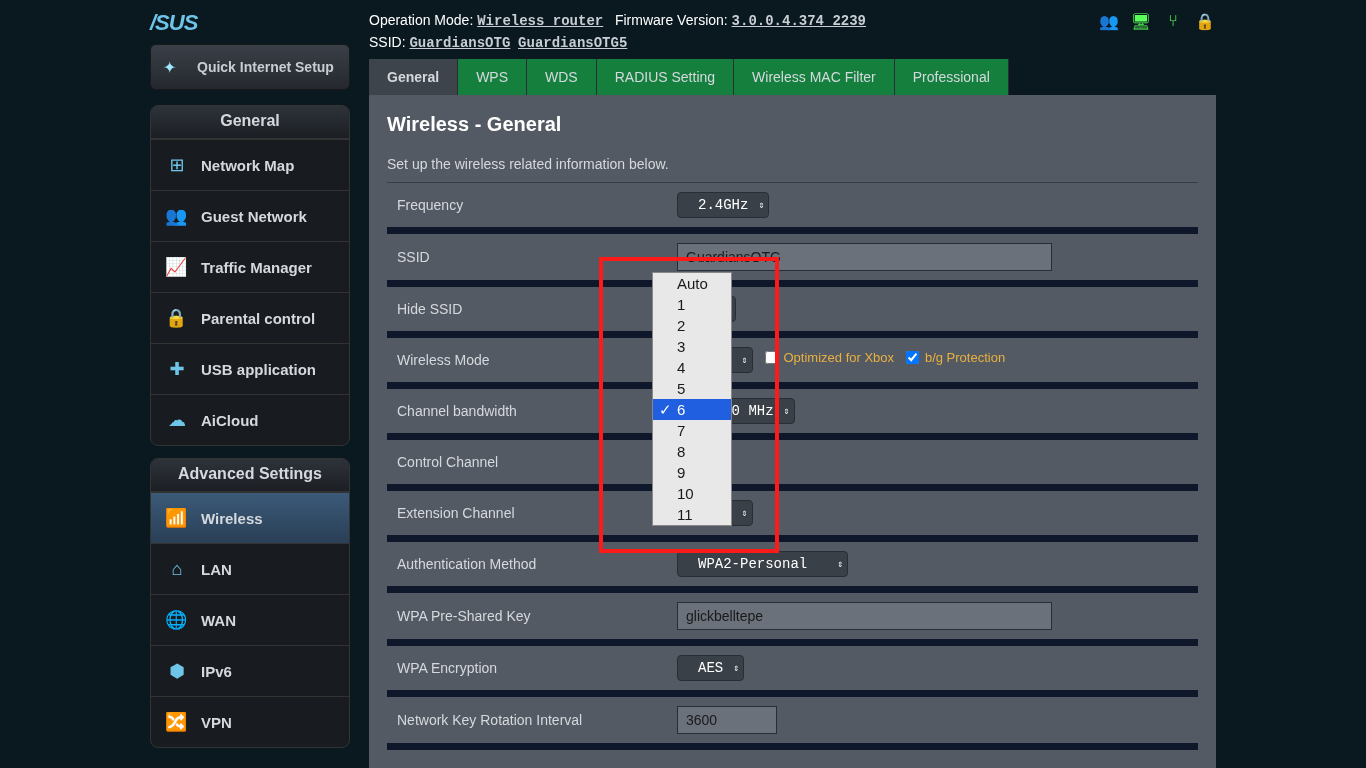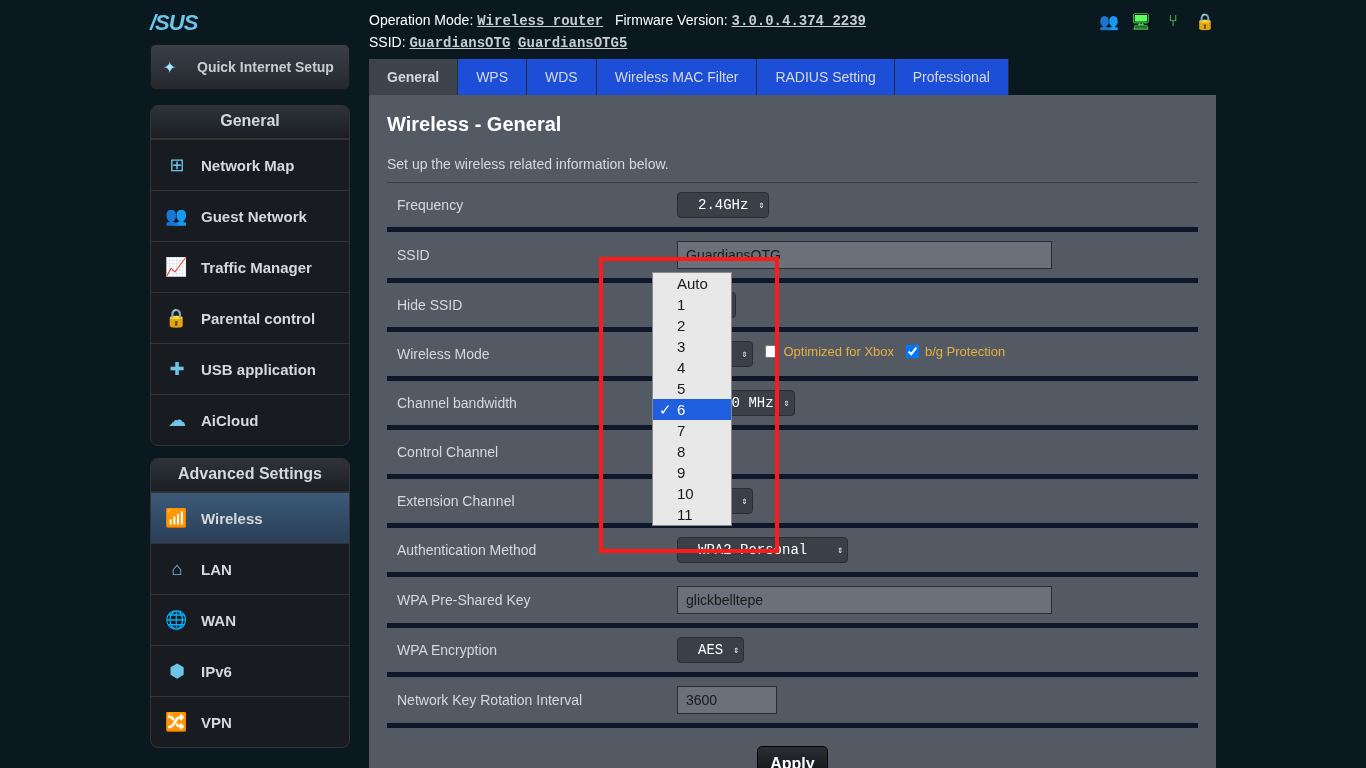--- a/index.html
+++ b/index.html
@@ -16,27 +16,27 @@
 .menu-item.active::after { content: ''; position: absolute; right: -10px; top: 50%; transform: translateY(-50%); border-left: 10px solid #2a3f56; border-top: 10px solid transparent; border-bottom: 10px solid transparent; }
 .menu-icon { width: 24px; height: 24px; color: #6ec5e8; display: flex; align-items: center; justify-content: center; font-size: 18px; }
 .menu-label { color: #d5d9de; font-size: 15px; font-weight: bold; }
 .right-panel { flex: 1; }
 .top-bar { display: flex; justify-content: space-between; align-items: flex-start; margin-bottom: 5px; }
 .info-line { color: #fff; font-size: 14px; line-height: 1.5; }
 .info-link { color: #c8cdd3; text-decoration: underline; font-family: 'Courier New', monospace; font-weight: bold; text-align: center; }
 .icon-row { display: flex; gap: 10px; }
 .status-icon { width: 22px; height: 22px; display: flex; align-items: center; justify-content: center; }
 .tabs { display: flex; }
-.tab { padding: 10px 18px; background: #1d4ed8; color: #d5d9de; font-size: 14px; border-right: 1px solid #2a2e34; cursor: pointer; }
+.tab { padding: 10px 18px; background: #15803d; color: #d5d9de; font-size: 14px; border-right: 1px solid #2a2e34; cursor: pointer; }
 .tab.active { background: #3d444b; font-weight: bold; }
 .content { background: #545a63; padding: 18px; min-height: 620px; }
 .page-title { color: #fff; font-size: 20px; font-weight: bold; margin-bottom: 20px; }
 .page-desc { color: #d5d9de; font-size: 14px; margin-bottom: 10px; }
 .settings-table { width: 100%; border-collapse: collapse; }
-.settings-table tr { border-top: 1px solid #3a3e44; border-bottom: 5px solid #0f172a; }
+.settings-table tr { border-top: 1px solid #3a3e44; border-bottom: 7px solid #0f172a; }
 .settings-table td { padding: 9px 10px; color: #d5d9de; font-size: 14px; vertical-align: middle; }
 .settings-table td:first-child { width: 280px; }
 .select-ctrl { background: #3a4048; color: #fff; border: 1px solid #2a2e34; padding: 4px 20px 4px 20px; font-family: 'Courier New', monospace; font-size: 14px; border-radius: 4px; position: relative; display: inline-block; }
 .select-ctrl::after { content: '⇕'; position: absolute; right: 4px; top: 50%; transform: translateY(-50%); font-size: 10px; }
 .text-input { background: #6a717b; color: #1a1a1a; border: 1px solid #2a2e34; padding: 5px 8px; font-size: 14px; width: 375px; }
 .text-input.short { width: 100px; }
 .checkbox-label { color: #e8b040; font-size: 13px; margin-left: 6px; }
 .checkbox-inline { display: inline-flex; align-items: center; margin-left: 8px; }
 .apply-btn { background: linear-gradient(#2a2e34, #0d0f12); color: #fff; border: 1px solid #000; border-radius: 5px; padding: 8px 12px; font-size: 16px; font-weight: bold; cursor: pointer; display: block; margin: 18px auto 0; }
 .highlight-box { position: absolute; border: 4px solid #ff1a1a; pointer-events: none; z-index: 100; }
@@ -123,22 +123,22 @@
         <span class="status-icon" style="color:#5aff5a">🖥</span>
         <span class="status-icon" style="color:#5aff5a">⑂</span>
         <span class="status-icon" style="color:#888">🔒</span>
       </div>
     </div>
 
     <div class="tabs">
       <div class="tab active">General</div>
       <div class="tab">WPS</div>
       <div class="tab">WDS</div>
+      <div class="tab">RADIUS Setting</div>
       <div class="tab">Wireless MAC Filter</div>
-      <div class="tab">RADIUS Setting</div>
       <div class="tab">Professional</div>
     </div>
 
     <div class="content" style="position:relative">
       <div class="page-title">Wireless - General</div>
       <div class="page-desc">Set up the wireless related information below.</div>
 
       <table class="settings-table">
         <tbody>
             <tr>

